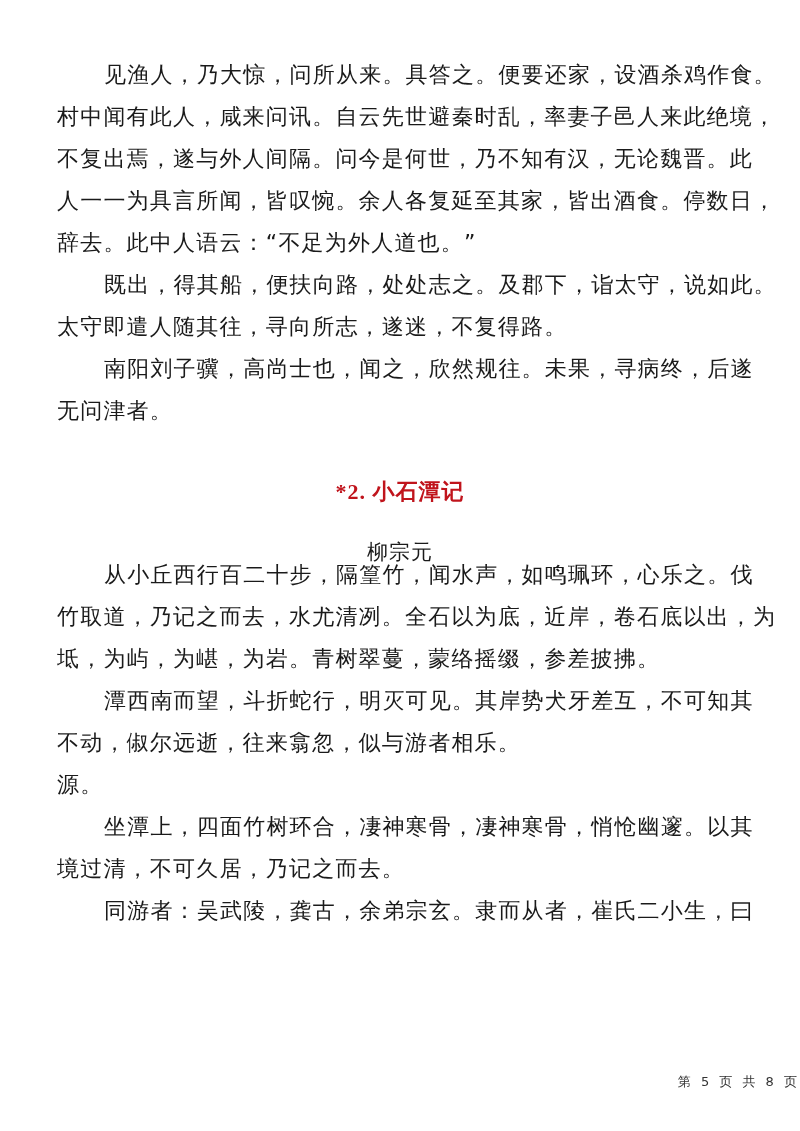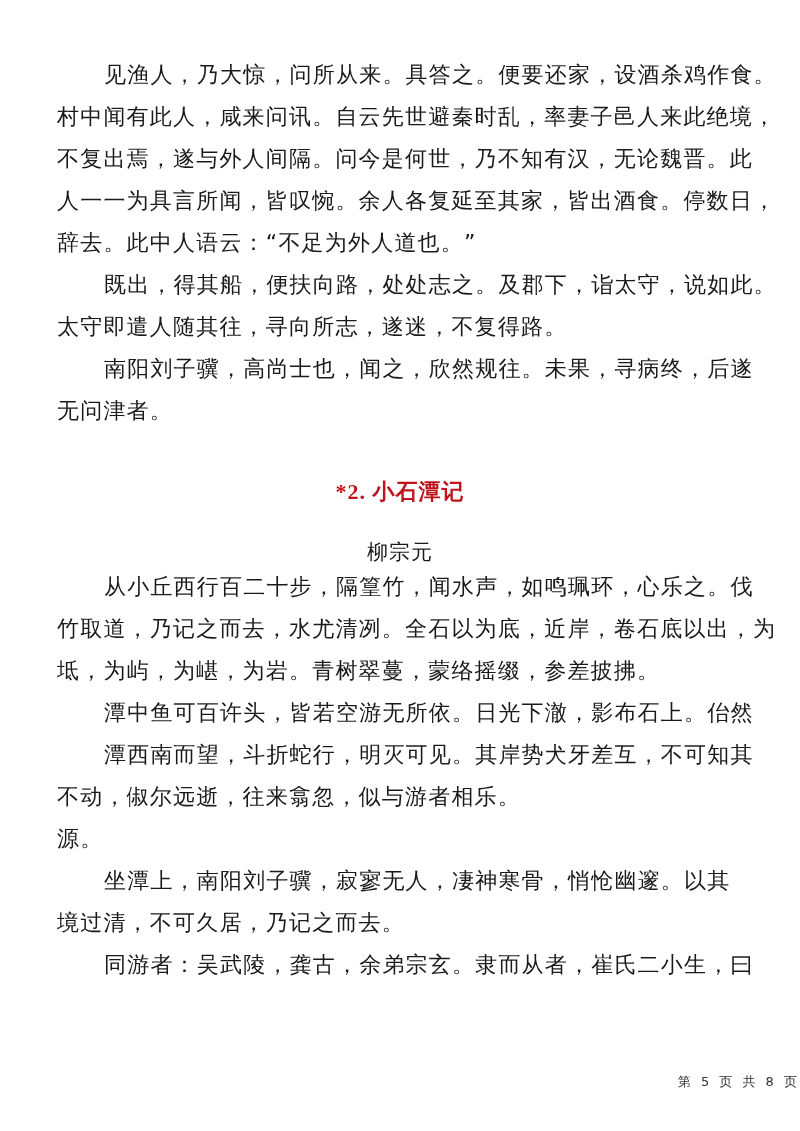--- a/index.html
+++ b/index.html
@@ -84,28 +84,27 @@
     <div class="line">辞去。此中人语云：“不足为外人道也。”</div>
     <div class="line indent">既出，得其船，便扶向路，处处志之。及郡下，诣太守，说如此。</div>
     <div class="line">太守即遣人随其往，寻向所志，遂迷，不复得路。</div>
     <div class="line indent">南阳刘子骥，高尚士也，闻之，欣然规往。未果，寻病终，后遂</div>
     <div class="line">无问津者。</div>
   </div>
 
   <div class="title">*2. 小石潭记</div>
   <div class="author">柳宗元</div>
 
-  <div class="block" style="top:554px;margin-top:12px;">
+  <div class="block" style="top:554px;">
     <div class="line indent">从小丘西行百二十步，隔篁竹，闻水声，如鸣珮环，心乐之。伐</div>
     <div class="line">竹取道，乃记之而去，水尤清冽。全石以为底，近岸，卷石底以出，为</div>
     <div class="line">坻，为屿，为嵁，为岩。青树翠蔓，蒙络摇缀，参差披拂。</div>
-    <div class="line indent">潭中鱼可百许头，皆若空游无所依。日光下澈，影布石上。佁然</div>
     <div class="line indent">潭西南而望，斗折蛇行，明灭可见。其岸势犬牙差互，不可知其</div>
     <div class="line">不动，俶尔远逝，往来翕忽，似与游者相乐。</div>
     <div class="line">源。</div>
-    <div class="line indent">坐潭上，南阳刘子骥，寂寥无人，凄神寒骨，悄怆幽邃。以其</div>
+    <div class="line indent">坐潭上，四面竹树环合，凄神寒骨，凄神寒骨，悄怆幽邃。以其</div>
     <div class="line">境过清，不可久居，乃记之而去。</div>
     <div class="line indent">同游者：吴武陵，龚古，余弟宗玄。隶而从者，崔氏二小生，曰</div>
   </div>
 
   <div class="footer">第 5 页 共 8 页</div>
 
 </div>
 
 </body></html>

